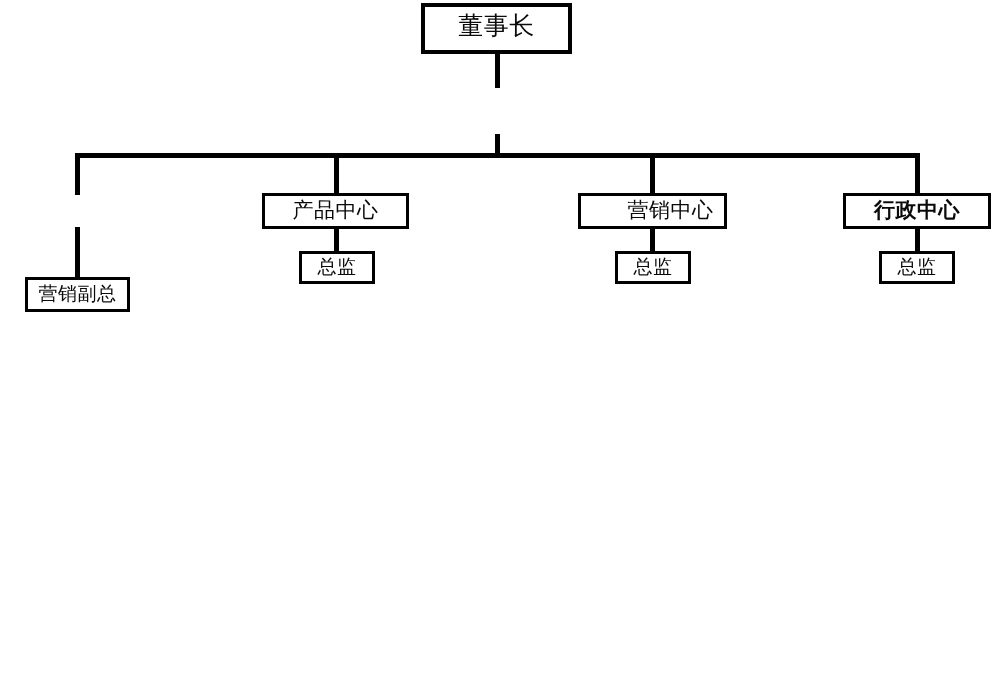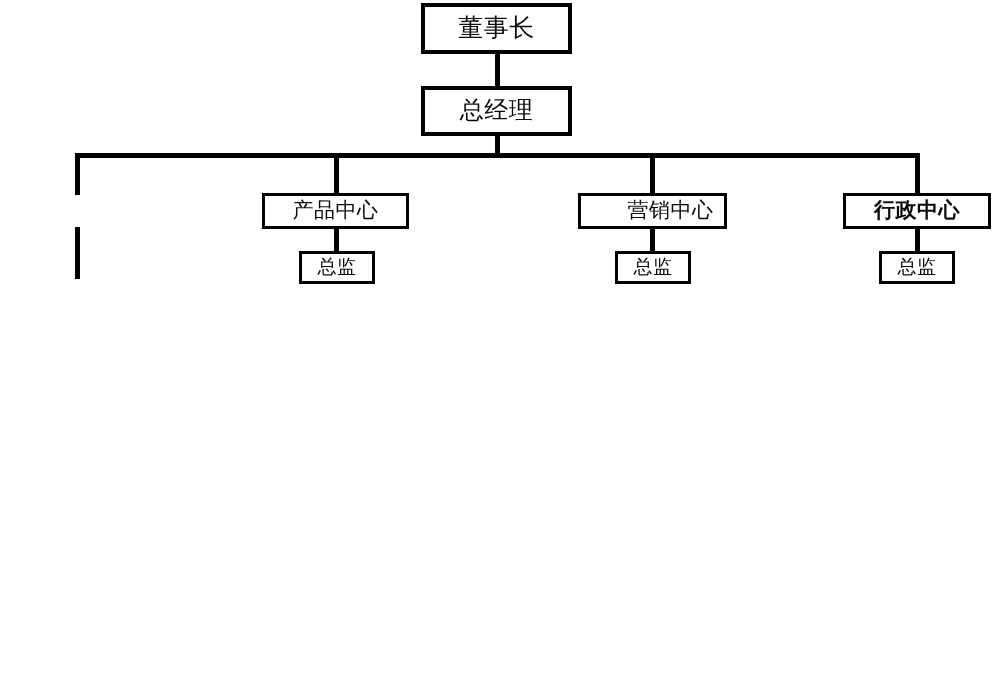--- a/index.html
+++ b/index.html
@@ -27,21 +27,21 @@
     justify-content: center;
     color: #0a0a0a;
     line-height: 1;
     white-space: nowrap;
     letter-spacing: 0.5px;
   }
   .node-label {
     display: block;
     transform: translateY(-1px);
   }
-  .n-chairman      { left: 421px; top: 3px;   width: 151px; height: 51px; font-size: 25px; }
+  .n-chairman      { left: 421px; top: 3px;   width: 151px; height: 51px; font-size: 25px; font-family: Liberation Mono, monospace; }
   .n-gm            { left: 421px; top: 86px;  width: 151px; height: 50px; font-size: 24px; }
   .n-sub-gm        { left: 0px;   top: 193px; width: 153px; height: 36px; font-size: 21px; border-width: 3px; }
   .n-product       { left: 262px; top: 193px; width: 147px; height: 36px; font-size: 21px; border-width: 3px; }
   .n-marketing     { left: 578px; top: 193px; width: 149px; height: 36px; font-size: 21px; border-width: 3px; padding-left: 36px; }
   .n-admin         { left: 843px; top: 193px; width: 148px; height: 36px; font-size: 21px; border-width: 3px; font-weight: bold; }
   .n-vp-marketing  { left: 25px;  top: 277px; width: 105px; height: 35px; font-size: 19px; border-width: 3px; }
   .n-dir-product   { left: 299px; top: 251px; width: 76px;  height: 33px; font-size: 19px; border-width: 3px; }
   .n-dir-marketing { left: 615px; top: 251px; width: 76px;  height: 33px; font-size: 19px; border-width: 3px; }
   .n-dir-admin     { left: 879px; top: 251px; width: 76px;  height: 33px; font-size: 19px; border-width: 3px; }
 
@@ -75,37 +75,37 @@
   <div class="conn conn-v-drop-4"></div>
   <div class="conn conn-v-subgm-vp"></div>
   <div class="conn conn-v-prod-dir"></div>
   <div class="conn conn-v-mkt-dir"></div>
   <div class="conn conn-v-adm-dir"></div>
 
   <div class="node n-chairman">
     <span class="node-label">董事长</span>
   </div>
 
-  <div class="node n-gm">
-    <span class="node-label">总经理</span>
-  </div>
 
 
   <div class="node n-product">
     <span class="node-label">产品中心</span>
   </div>
 
   <div class="node n-marketing">
     <span class="node-label">营销中心</span>
   </div>
 
   <div class="node n-admin">
     <span class="node-label">行政中心</span>
   </div>
 
+  <div class="node n-vp-marketing">
+    <span class="node-label">营销副总</span>
+  </div>
 
   <div class="node n-dir-product">
     <span class="node-label">总监</span>
   </div>
 
   <div class="node n-dir-marketing">
     <span class="node-label">总监</span>
   </div>
 
   <div class="node n-dir-admin">

